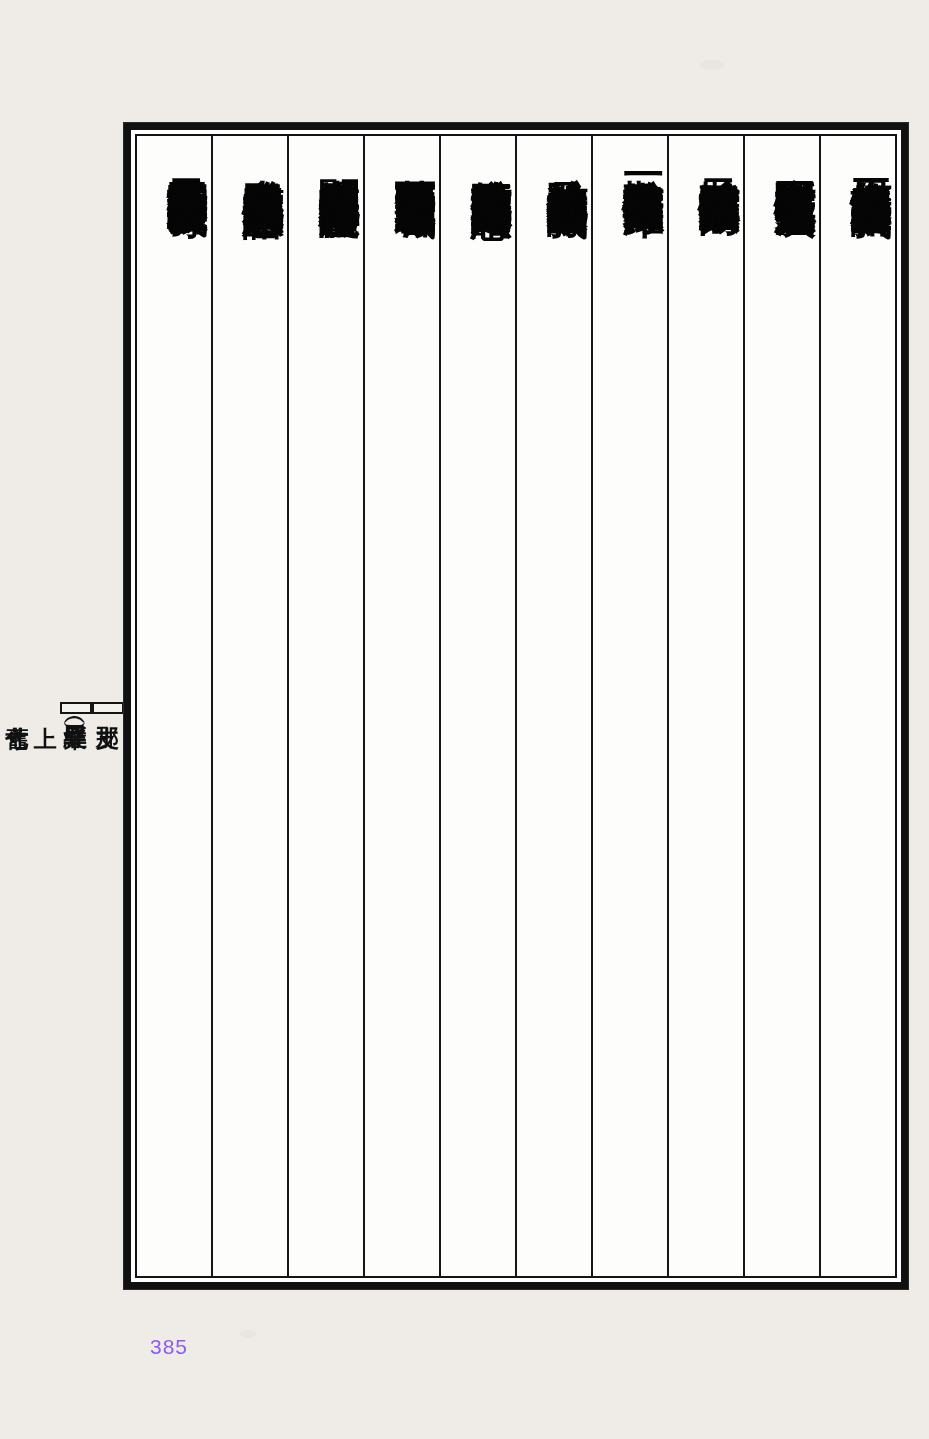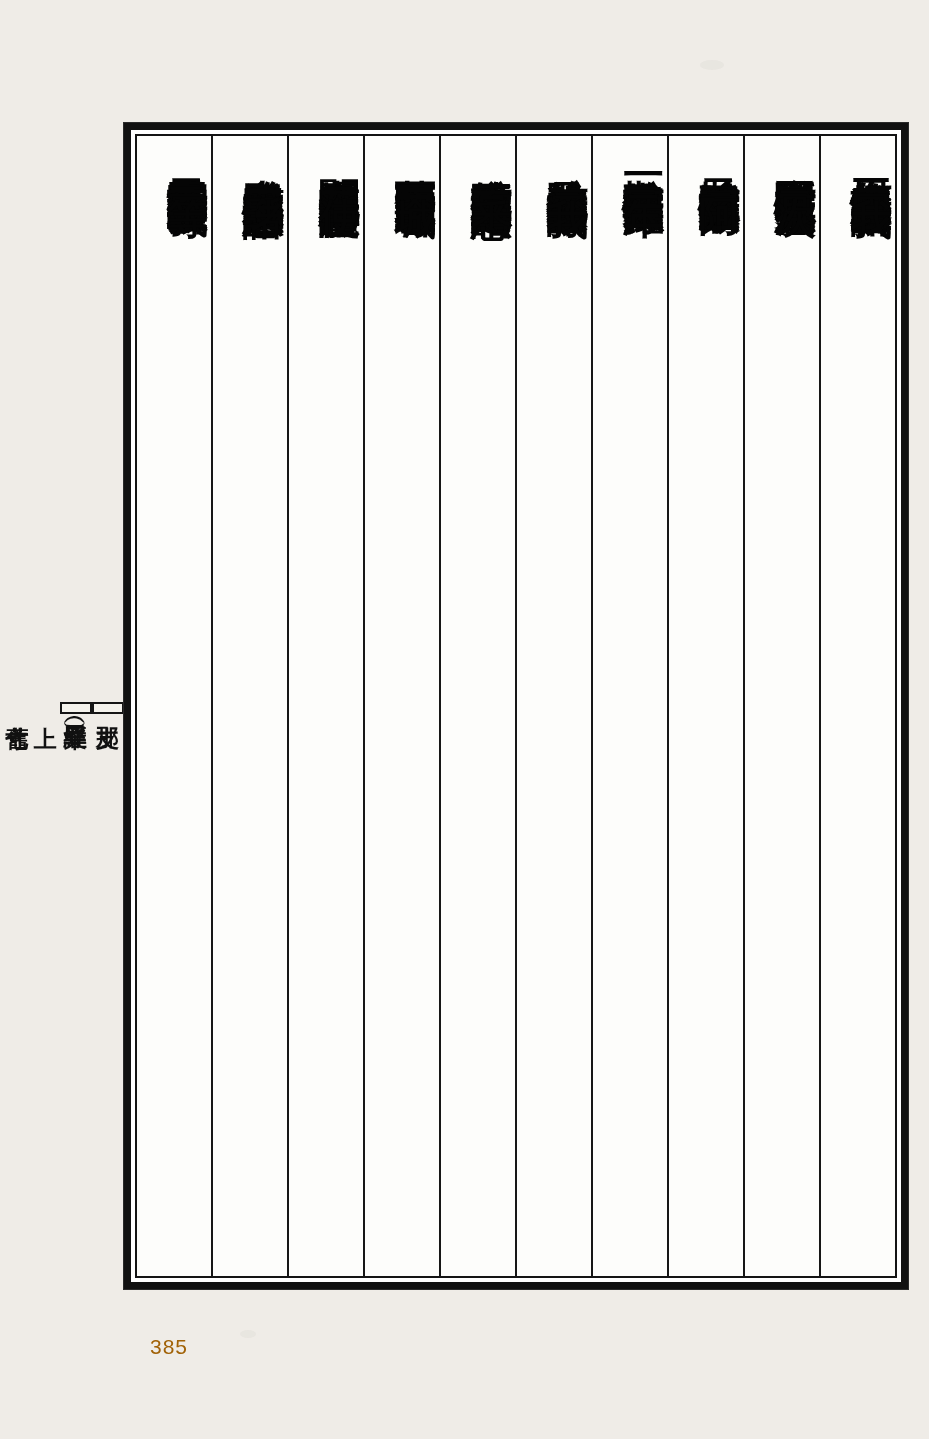--- a/index.html
+++ b/index.html
@@ -104,21 +104,21 @@
     border-top: 3px solid #151515;
   }
 
   
   #page-number {
     position: absolute;
     left: 150px;
     top: 1335px;
     font-family: "Liberation Sans", sans-serif;
     font-size: 21px;
-    color: #a16207;
+    color: #8b5cf6;
     letter-spacing: 1px;
   }
 
   
   .blotch {
     position: absolute;
     border-radius: 50%;
     background: rgba(120,110,90,0.05);
     pointer-events: none;
   }

